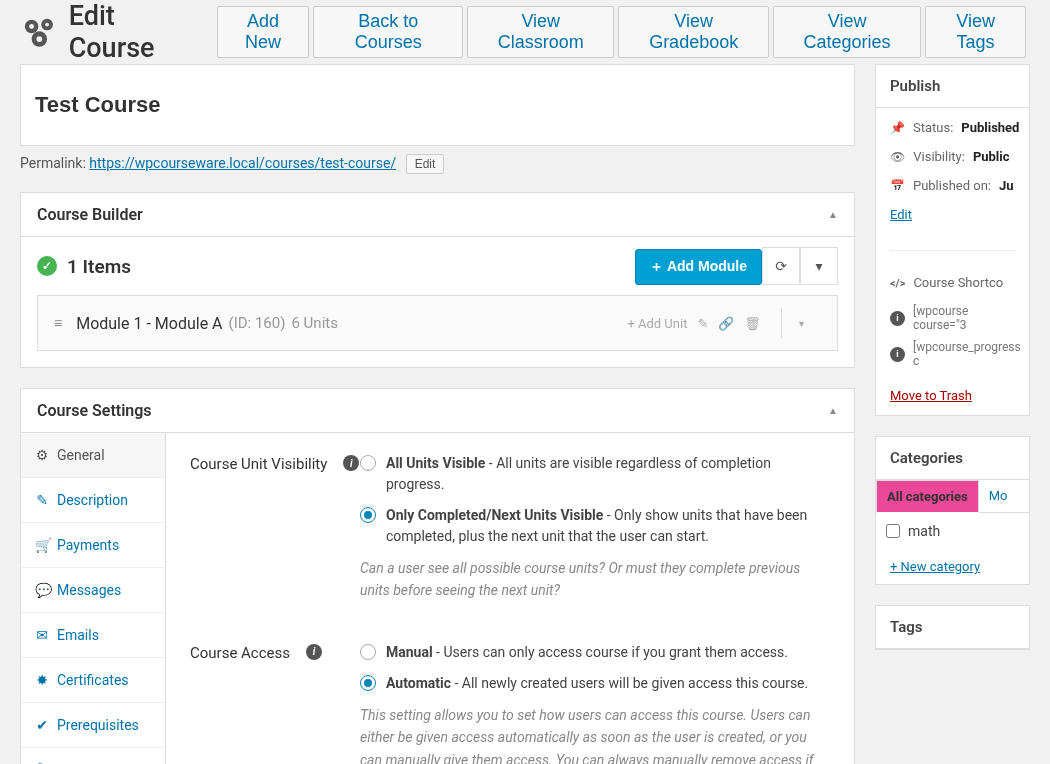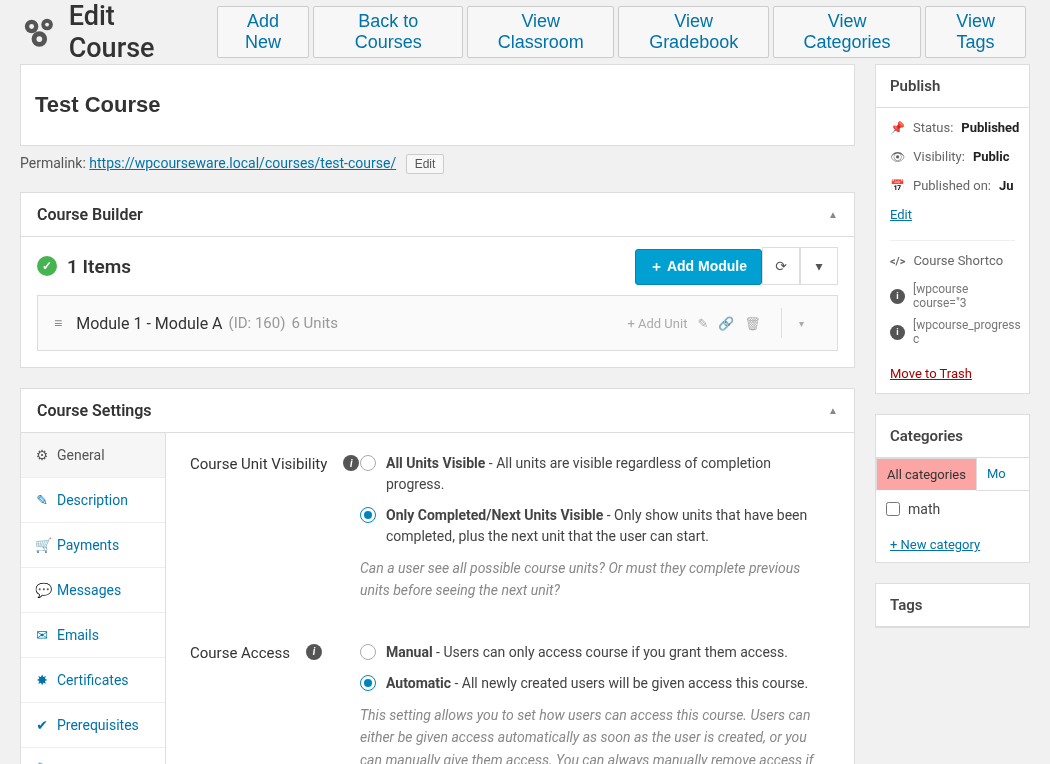--- a/index.html
+++ b/index.html
@@ -53,21 +53,21 @@
 .side-head { padding: 12px 14px; border-bottom: 1px solid #ddd; font-size: 15px; font-weight: 600; }
 .side-body { padding: 12px 14px; font-size: 13px; }
 .side-body .row { display: flex; align-items: center; margin-bottom: 14px; color: #666; gap: 8px; }
 .side-body .row strong { color: #222; }
 .side-body a { color: #a00; text-decoration: underline; }
 .side-body a.blue { color: #0073aa; }
 .shortcode-row { display: flex; align-items: center; gap: 8px; margin-bottom: 8px; font-size: 12px; color: #777; }
 .info-dark { width: 15px; height: 15px; background: #555; color: #fff; border-radius: 50%; display: inline-flex; align-items: center; justify-content: center; font-size: 9px; font-weight: bold; flex-shrink: 0; }
 .cat-tabs { display: flex; border-bottom: 1px solid #ddd; font-size: 13px; }
 .cat-tab { padding: 8px 10px; cursor: pointer; color: #0073aa; }
-.cat-tab.active { border: 1px solid #ddd; border-bottom: 1px solid #fff; margin-bottom: -1px; background: #fca5a5; color: #333; }
+.cat-tab.active { border: 1px solid #ddd; border-bottom: 1px solid #fff; margin-bottom: -1px; background: #ec4899; color: #333; font-weight: bold; }
 .cat-list { padding: 10px; }
 .cat-item { display: flex; align-items: center; gap: 8px; font-size: 14px; }
 .cat-item input { width: 14px; height: 14px; }
 .new-cat { color: #0073aa; text-decoration: underline; cursor: pointer; padding: 10px 14px; font-size: 13px; }
 .pin-ico::before { content: "📌"; font-size: 12px; }
 .eye-ico::before { content: "👁"; font-size: 12px; }
 .cal-ico::before { content: "📅"; font-size: 12px; }
 .code-ico::before { content: "</>"; font-weight: bold; font-size: 11px; }
 </style>
 </head>
@@ -232,21 +232,21 @@
             <span class="eye-ico"></span>
             <span>Visibility:</span> 
             <strong>Public</strong>
           </div>
         <div class="row">
             <span class="cal-ico"></span>
             <span>Published on:</span> 
             <strong>Ju</strong>
           </div>
         <div><a href="#" class="blue">Edit</a></div>
-        <div class="row" style="margin-top:18px;border-top:1px solid #eee;padding-top:12px">
+        <div class="row" style="margin-top:28px;border-top:1px solid #eee;padding-top:24px">
             <span class="code-ico"></span>
             <span>Course Shortco</span>
           </div>
         <div class="shortcode-row">
             <span class="info-dark">i</span>
             <span>[wpcourse course="3</span>
           </div>
         <div class="shortcode-row">
             <span class="info-dark">i</span>
             <span>[wpcourse_progress c</span>

